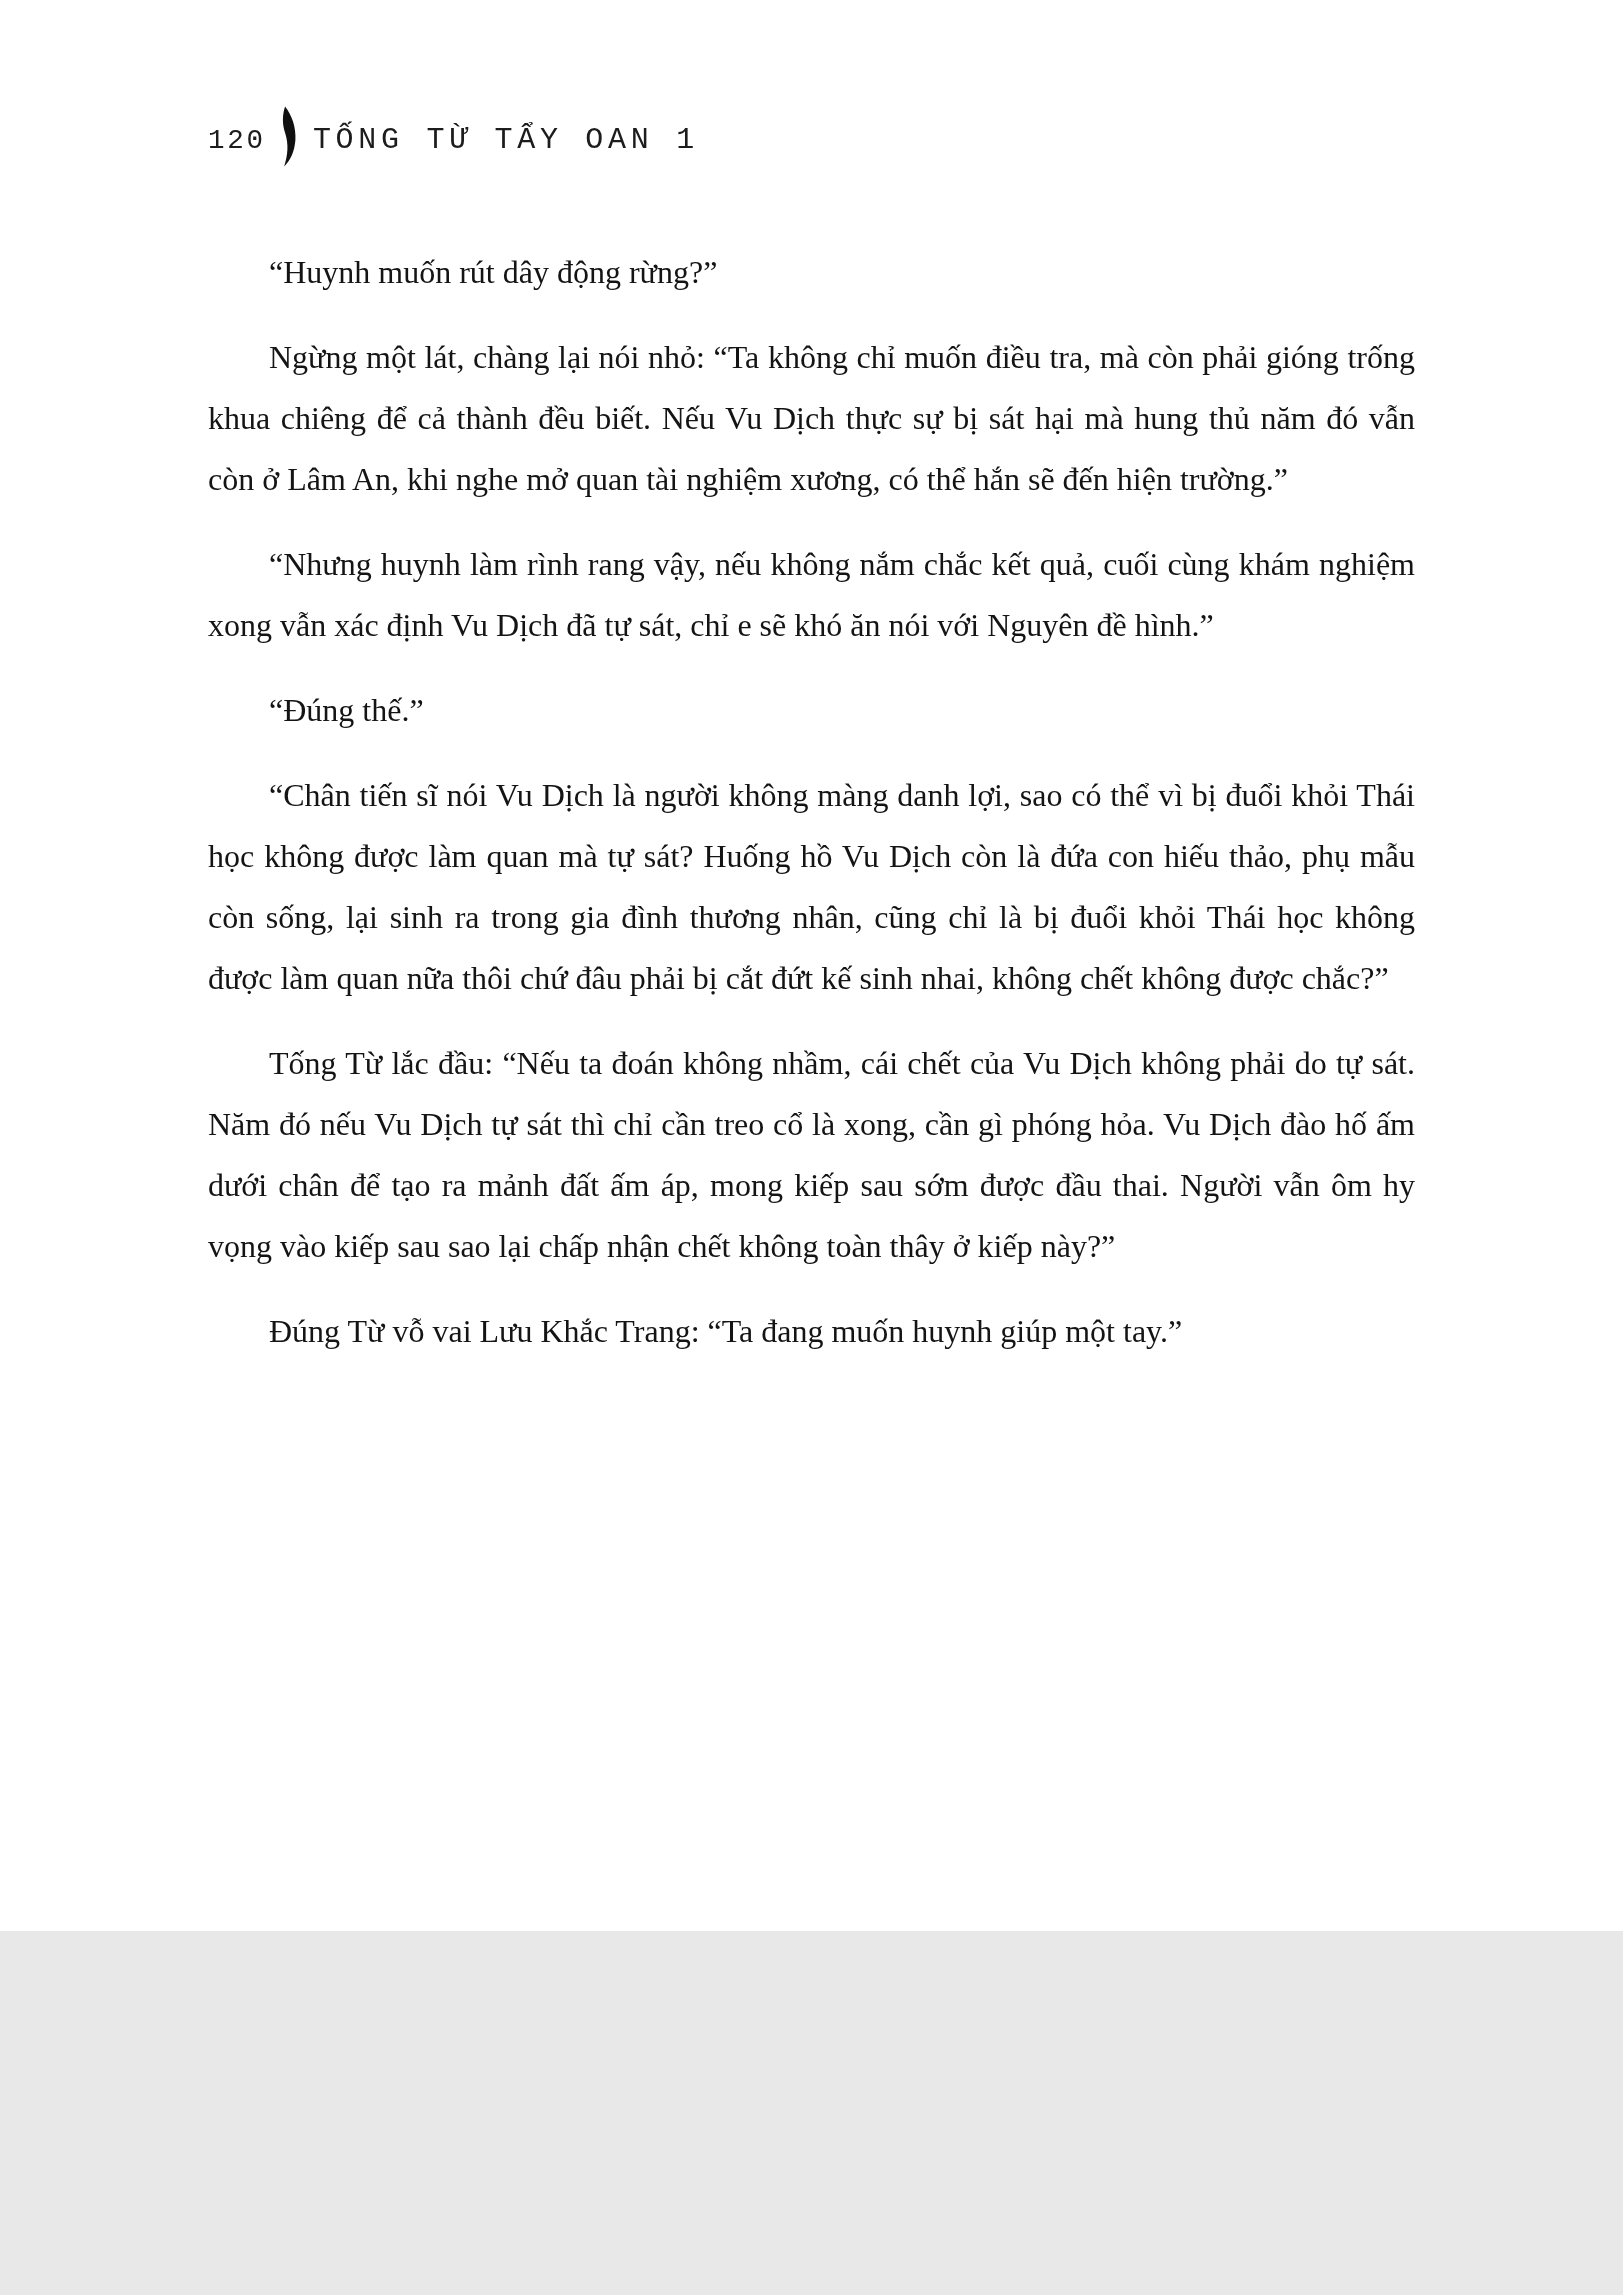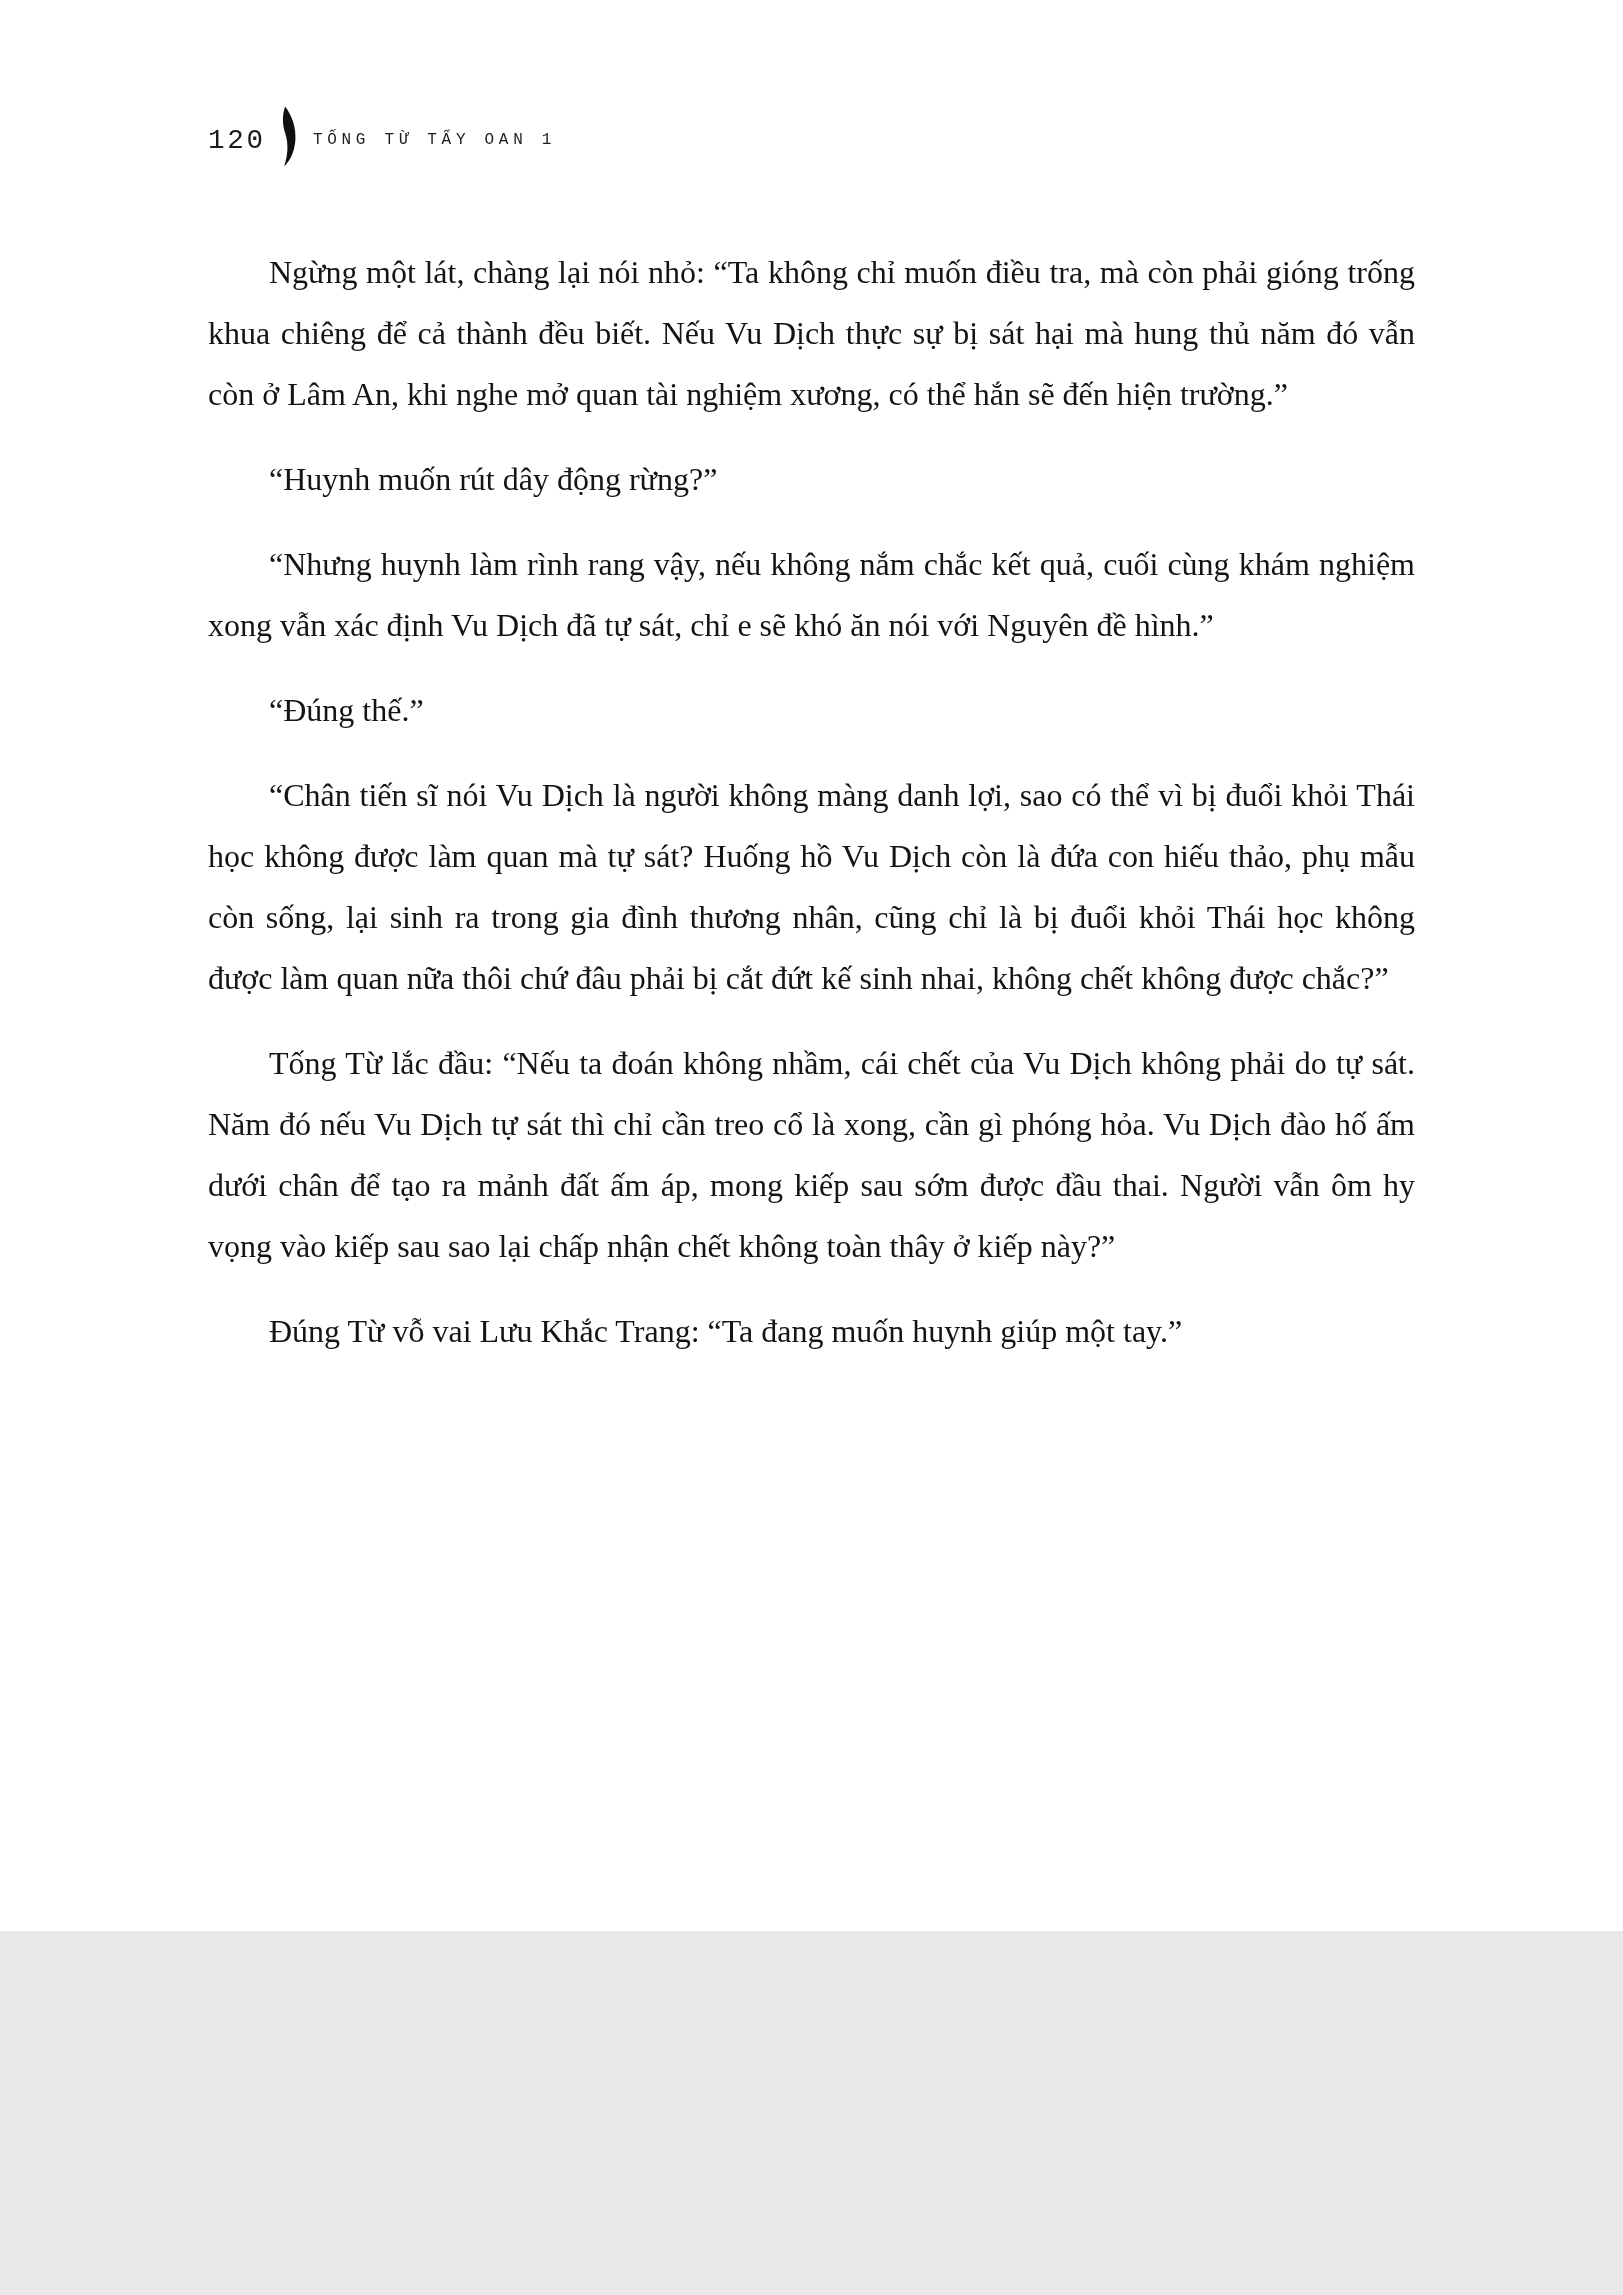--- a/index.html
+++ b/index.html
@@ -32,21 +32,21 @@
   }
   .brush-icon {
     width: 30px;
     height: 61px;
     margin-left: 4.7px;
     margin-right: 12.3px;
     margin-top: -6.6px;
     flex: 0 0 auto;
   }
   .header-title {
-    font-size: 16px;
+    font-size: 30px;
     letter-spacing: 4.7px;
     font-weight: 400;
     white-space: nowrap;
   }
   .body-text {
     margin-top: 75px;
     font-size: 32px;
     line-height: 61px;
     text-align: justify;
   }
@@ -62,22 +62,22 @@
 
   <div class="running-header">
     <span class="page-number">120</span>
     <svg class="brush-icon" viewBox="0 0 64 128" xmlns="http://www.w3.org/2000/svg" aria-hidden="true">
       <path d="M30 0 C44 18 54 44 52 72 C50 96 42 114 28 128 C36 104 38 80 30 56 C24 38 24 18 30 0 Z" fill="#101010"></path>
     </svg>
     <span class="header-title">TỐNG TỪ TẨY OAN 1</span>
   </div>
 
   <div class="body-text">
+    <p>“Huynh muốn rút dây động rừng?”</p>
     <p>Ngừng một lát, chàng lại nói nhỏ: “Ta không chỉ muốn điều tra, mà còn phải gióng trống khua chiêng để cả thành đều biết. Nếu Vu Dịch thực sự bị sát hại mà hung thủ năm đó vẫn còn ở Lâm An, khi nghe mở quan tài nghiệm xương, có thể hắn sẽ đến hiện trường.”</p>
-    <p>“Huynh muốn rút dây động rừng?”</p>
     <p>“Nhưng huynh làm rình rang vậy, nếu không nắm chắc kết quả, cuối cùng khám nghiệm xong vẫn xác định Vu Dịch đã tự sát, chỉ e sẽ khó ăn nói với Nguyên đề hình.”</p>
     <p>“Đúng thế.”</p>
     <p>“Chân tiến sĩ nói Vu Dịch là người không màng danh lợi, sao có thể vì bị đuổi khỏi Thái học không được làm quan mà tự sát? Huống hồ Vu Dịch còn là đứa con hiếu thảo, phụ mẫu còn sống, lại sinh ra trong gia đình thương nhân, cũng chỉ là bị đuổi khỏi Thái học không được làm quan nữa thôi chứ đâu phải bị cắt đứt kế sinh nhai, không chết không được chắc?”</p>
     <p>Tống Từ lắc đầu: “Nếu ta đoán không nhầm, cái chết của Vu Dịch không phải do tự sát. Năm đó nếu Vu Dịch tự sát thì chỉ cần treo cổ là xong, cần gì phóng hỏa. Vu Dịch đào hố ấm dưới chân để tạo ra mảnh đất ấm áp, mong kiếp sau sớm được đầu thai. Người vẫn ôm hy vọng vào kiếp sau sao lại chấp nhận chết không toàn thây ở kiếp này?”</p>
     <p>Đúng Từ vỗ vai Lưu Khắc Trang: “Ta đang muốn huynh giúp một tay.”</p>
   </div>
 
 </div>
 
 

